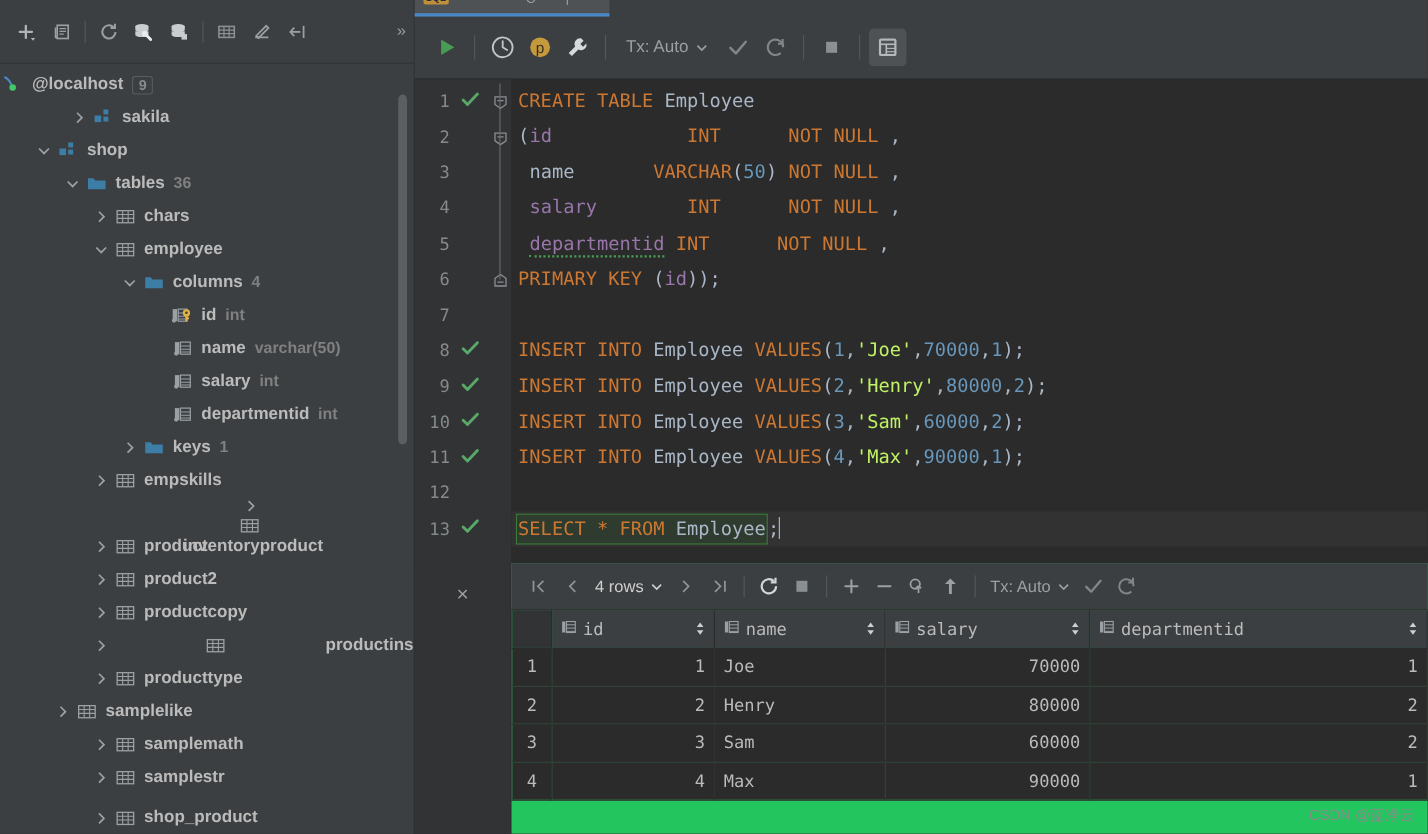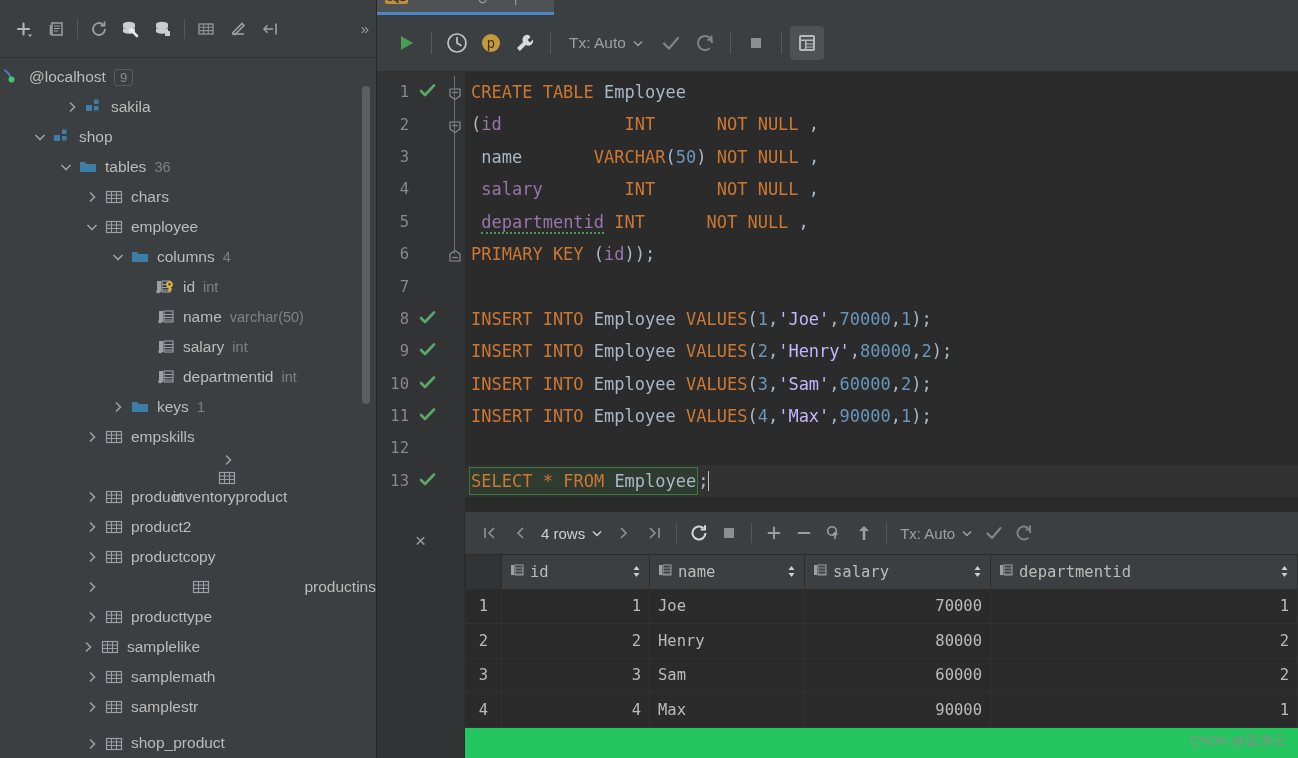--- a/index.html
+++ b/index.html
@@ -35,20 +35,21 @@
     width: 1px; height: 20px; background: #55595b; margin: 0 5px;
   }
   .tb-overflow {
     position: absolute; right: 8px;
     color: #9ba0a3; font-size: 15px; letter-spacing: -1px;
   }
   .tree {
     flex: 1; overflow: hidden; position: relative;
     background: #3c3f41;
     padding-top: 4px;
+    font-weight: bold;
   }
   .node {
     height: 30px; display: flex; align-items: center;
     font-size: 15.5px; color: #bbbbbb; white-space: nowrap;
   }
   .node .arrow {
     width: 16px; height: 16px; flex: 0 0 16px;
     display: flex; align-items: center; justify-content: center;
     color: #9ba0a3; margin-right: 4px;
   }
@@ -127,21 +128,21 @@
   .code-area {
     flex: 1; background: #2b2b2b; padding-top: 4px; position: relative;
     font-family: "DejaVu Sans Mono", monospace; font-size: 17px;
   }
   .cline { height: 32.4px; line-height: 32.4px; white-space: pre; padding-left: 6px; position: relative; }
   .cline.sel-line { background: #323232; }
   .kw { color: #cc7832; }
   .id { color: #a9b7c6; }
   .col { color: #9876aa; }
   .num { color: #6897bb; }
-  .str { color: #c4b5fd; }
+  .str { color: #bef264; }
   .punc { color: #a9b7c6; }
   .paren { color: #a9b7c6; }
   .tbl { color: #a9b7c6; }
   .squiggle { border-bottom: 2px dotted #499c54; }
   .sel-box {
     display: inline-block;
     border: 1px solid #3a7a3a;
     background: #2f3b2f;
     margin-left: -2px; padding: 0 1px;
     line-height: 26px;
@@ -552,21 +553,21 @@
               </svg>
             </span>
             <span class="nico">
               <svg width="18" height="16" viewBox="0 0 18 16">
                 <rect x="1.5" y="2.5" width="15" height="11" fill="none" stroke="#9aa0a4" stroke-width="1.2"></rect>
                 <path d="M1.5 6h15M1.5 9.5h15M6.5 2.5v11M11.5 2.5v11" stroke="#9aa0a4" stroke-width="1"></path>
               </svg>
             </span>
             <span class="nlabel">producttype</span>
           </div>
-          <div class="node" style="padding-left: 80px;">
+          <div class="node" style="padding-left: 49px;">
             <span class="arrow">
               <svg width="14" height="14" viewBox="0 0 14 14">
                 <path d="M5 2.5l4.5 4.5L5 11.5" fill="none" stroke="#9ba0a3" stroke-width="1.6"></path>
               </svg>
             </span>
             <span class="nico">
               <svg width="18" height="16" viewBox="0 0 18 16">
                 <rect x="1.5" y="2.5" width="15" height="11" fill="none" stroke="#9aa0a4" stroke-width="1.2"></rect>
                 <path d="M1.5 6h15M1.5 9.5h15M6.5 2.5v11M11.5 2.5v11" stroke="#9aa0a4" stroke-width="1"></path>
               </svg>

